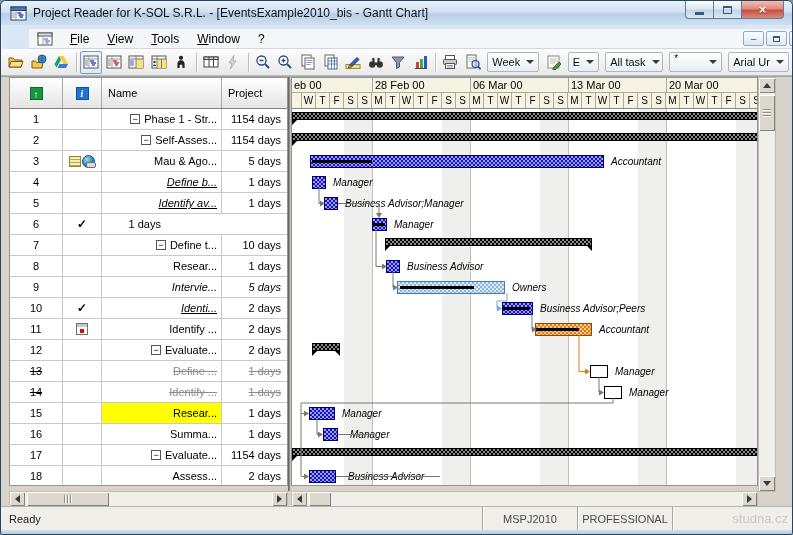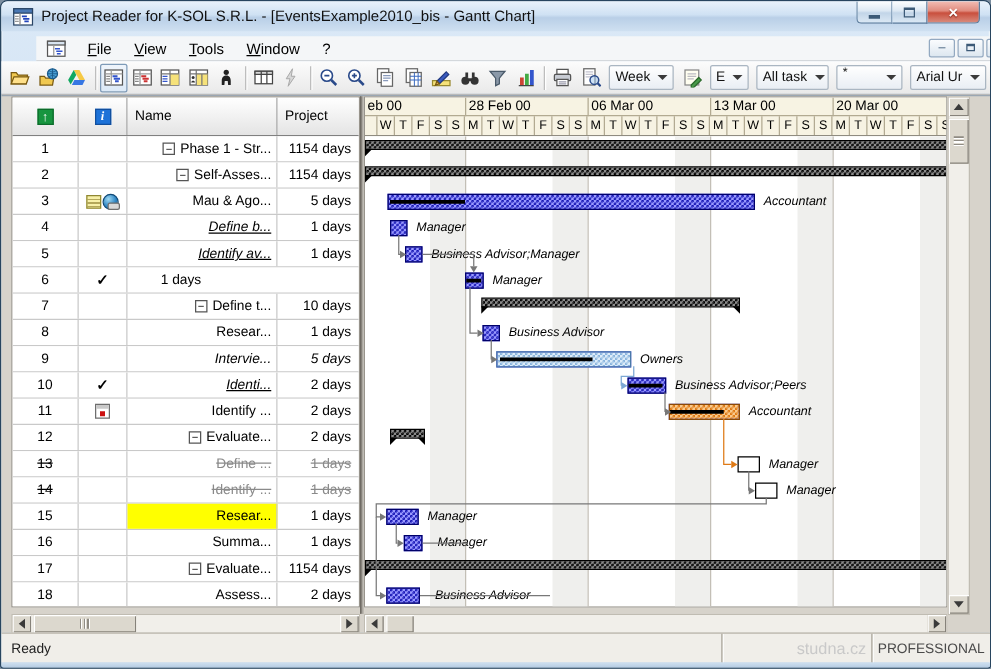--- a/index.html
+++ b/index.html
@@ -730,20 +730,21 @@
         </div>
       <div class="sbtn" style="bottom:0;">
           <span class="tri tri-d"></span>
         </div>
     </div>
 
   </div>
 
   <div class="statusbar">
     <div class="sp ready">Ready</div>
+    <div class="sp pan p1">MSPJ2010</div>
+    <div class="sp pan p2">PROFESSIONAL</div>
     <div class="sp pan p3">
         <span class="wm">studna.cz</span>
       </div>
-    <div class="sp pan p2">PROFESSIONAL</div>
   </div>
   <div class="bottomedge"></div>
 
 </div>
 
 </body></html>

